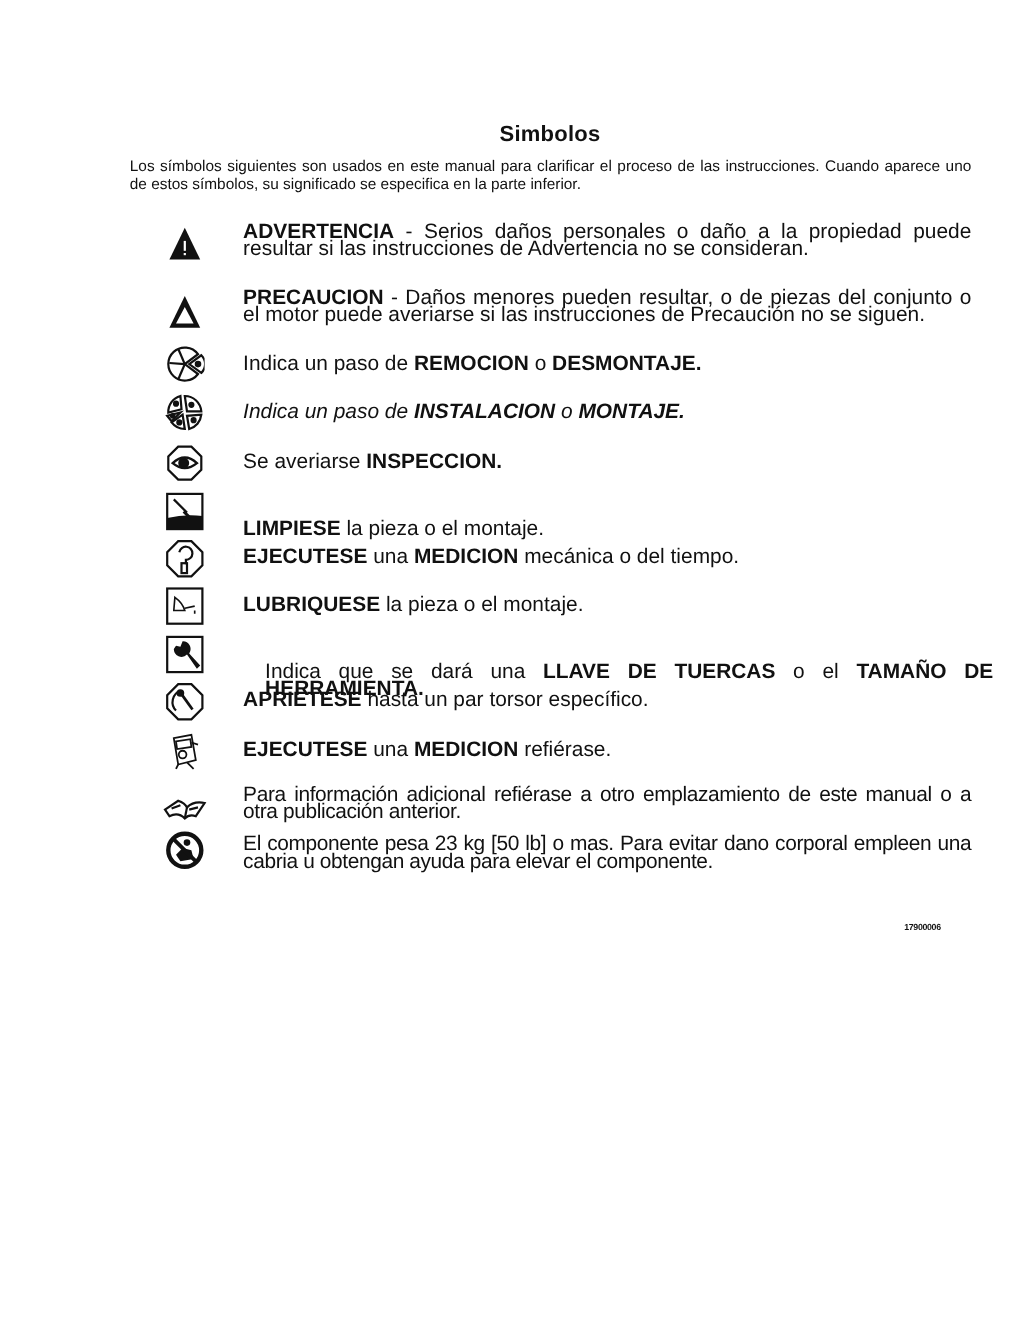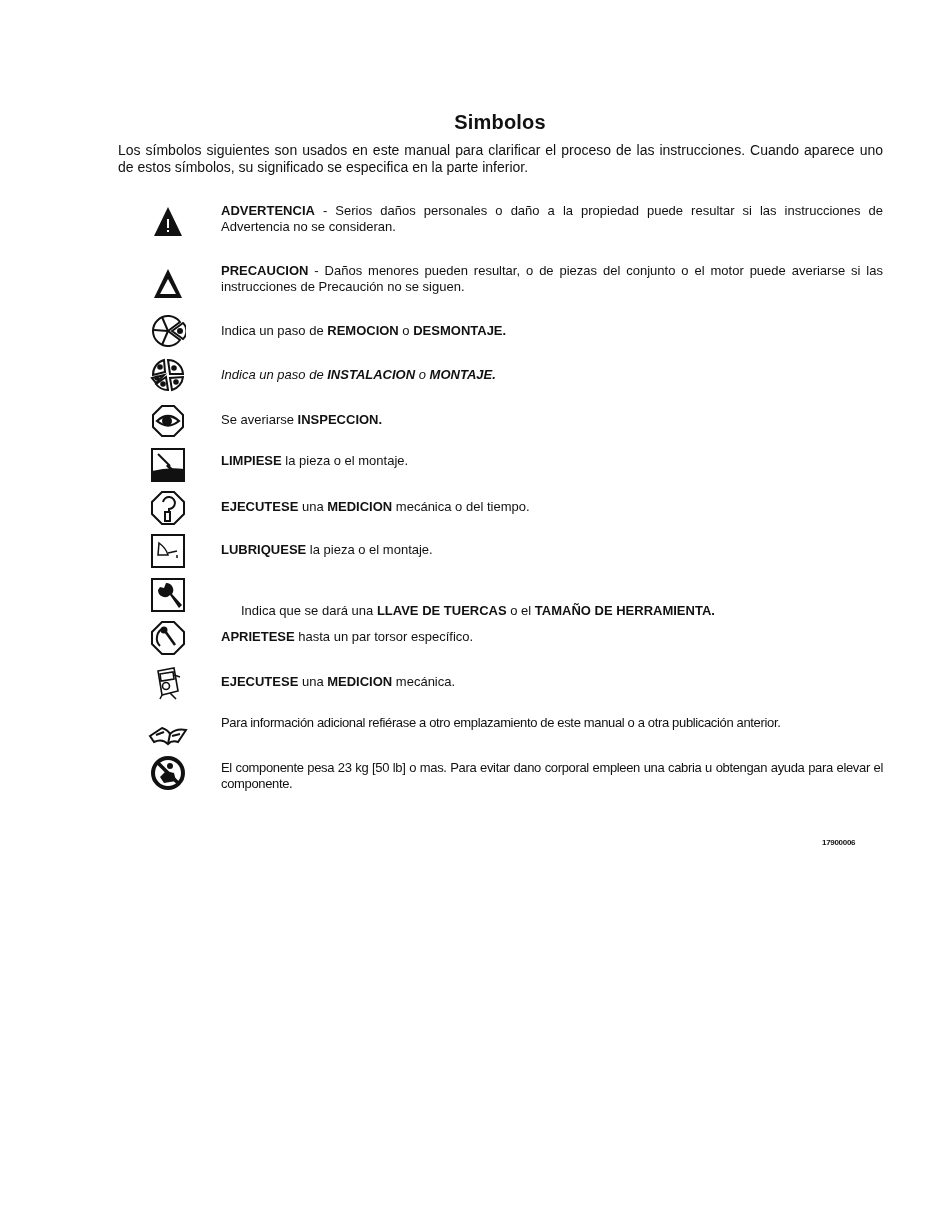--- a/index.html
+++ b/index.html
@@ -13,21 +13,21 @@
   }
   .intro {
     position: absolute; left: 118px; width: 765px; top: 142px;
     font-size: 14px; line-height: 17px; text-align: justify; text-align-last: left;
   }
   .row { position: absolute; left: 140px; width: 745px; }
   .icon { position: absolute; left: 10px; width: 36px; height: 36px; }
   .icon svg { width: 100%; height: 100%; display: block; }
   .text {
     position: absolute; left: 81px; width: 662px;
-    font-size: 13px; line-height: 16px; text-align: justify; text-align-last: left;
+    font-size: 19px; line-height: 16px; text-align: justify; text-align-last: left;
   }
   .text b { font-weight: bold; }
   .tight { letter-spacing: -0.35px; }
   .code {
     position: absolute; left: 822px; top: 838px; font-size: 8px; letter-spacing: -0.3px; font-weight: bold;
   }
 </style>
 </head>
 <body>
 
@@ -100,21 +100,21 @@
 
 <div class="row" style="top:447px;">
   <span class="icon" style="top:0px;">
     <svg viewBox="0 0 36 36">
         <rect x="2" y="2" width="32" height="32" fill="#fff" stroke="#111" stroke-width="2"></rect>
         <path d="M2,24 Q18,20 34,22 L34,34 L2,34 Z" fill="#111"></path>
         <line x1="8" y1="7" x2="20" y2="19" stroke="#111" stroke-width="2"></line>
         <path d="M18,17 L24,23 L22,25 L16,19 Z" fill="#111"></path>
       </svg>
   </span>
-  <div class="text" style="top:6px;"><b>LIMPIESE</b><span> la pieza o el montaje.</span></div>
+  <div class="text" style="top:26px;"><b>LIMPIESE</b><span> la pieza o el montaje.</span></div>
 </div>
 
 <div class="row" style="top:490px;">
   <span class="icon" style="top:0px;">
     <svg viewBox="0 0 36 36" fill="none" stroke="#111" stroke-width="2">
         <polygon points="12,2 24,2 34,12 34,24 24,34 12,34 2,24 2,12"></polygon>
         <path d="M13,12 A6,6 0 1 1 19,19 L19,23"></path>
         <rect x="15" y="22" width="5" height="9"></rect>
       </svg>
   </span>
@@ -159,21 +159,21 @@
   <span class="icon" style="top:0px;">
     <svg viewBox="0 0 36 36" fill="none" stroke="#111" stroke-width="1.6">
         <path d="M8,6 L24,3 L28,26 L12,30 Z"></path>
         <path d="M10,9 L23,7 L24,14 L11,16 Z"></path>
         <circle cx="16" cy="21" r="3.5"></circle>
         <line x1="12" y1="30" x2="10" y2="34"></line>
         <line x1="20" y1="28" x2="26" y2="34"></line>
         <line x1="24" y1="10" x2="30" y2="12"></line>
       </svg>
   </span>
-  <div class="text" style="top:9px;"><b>EJECUTESE</b><span> una </span><b>MEDICION</b><span> mecánica.</span></div>
+  <div class="text" style="top:9px;"><b>EJECUTESE</b><span> una </span><b>MEDICION</b><span> refiérase.</span></div>
 </div>
 
 <div class="row" style="top:710px;">
   <span class="icon" style="top:6px; width:40px; left:8px;">
     <svg viewBox="0 0 40 36" fill="none" stroke="#111" stroke-width="2">
         <path d="M2,20 L14,12 Q20,14 22,18 Q28,12 38,14 L30,26 Q24,24 20,28 Q14,22 6,26 Z"></path>
         <line x1="8" y1="19" x2="16" y2="16"></line>
         <line x1="24" y1="20" x2="32" y2="18"></line>
         <line x1="22" y1="18" x2="20" y2="28"></line>
       </svg>

